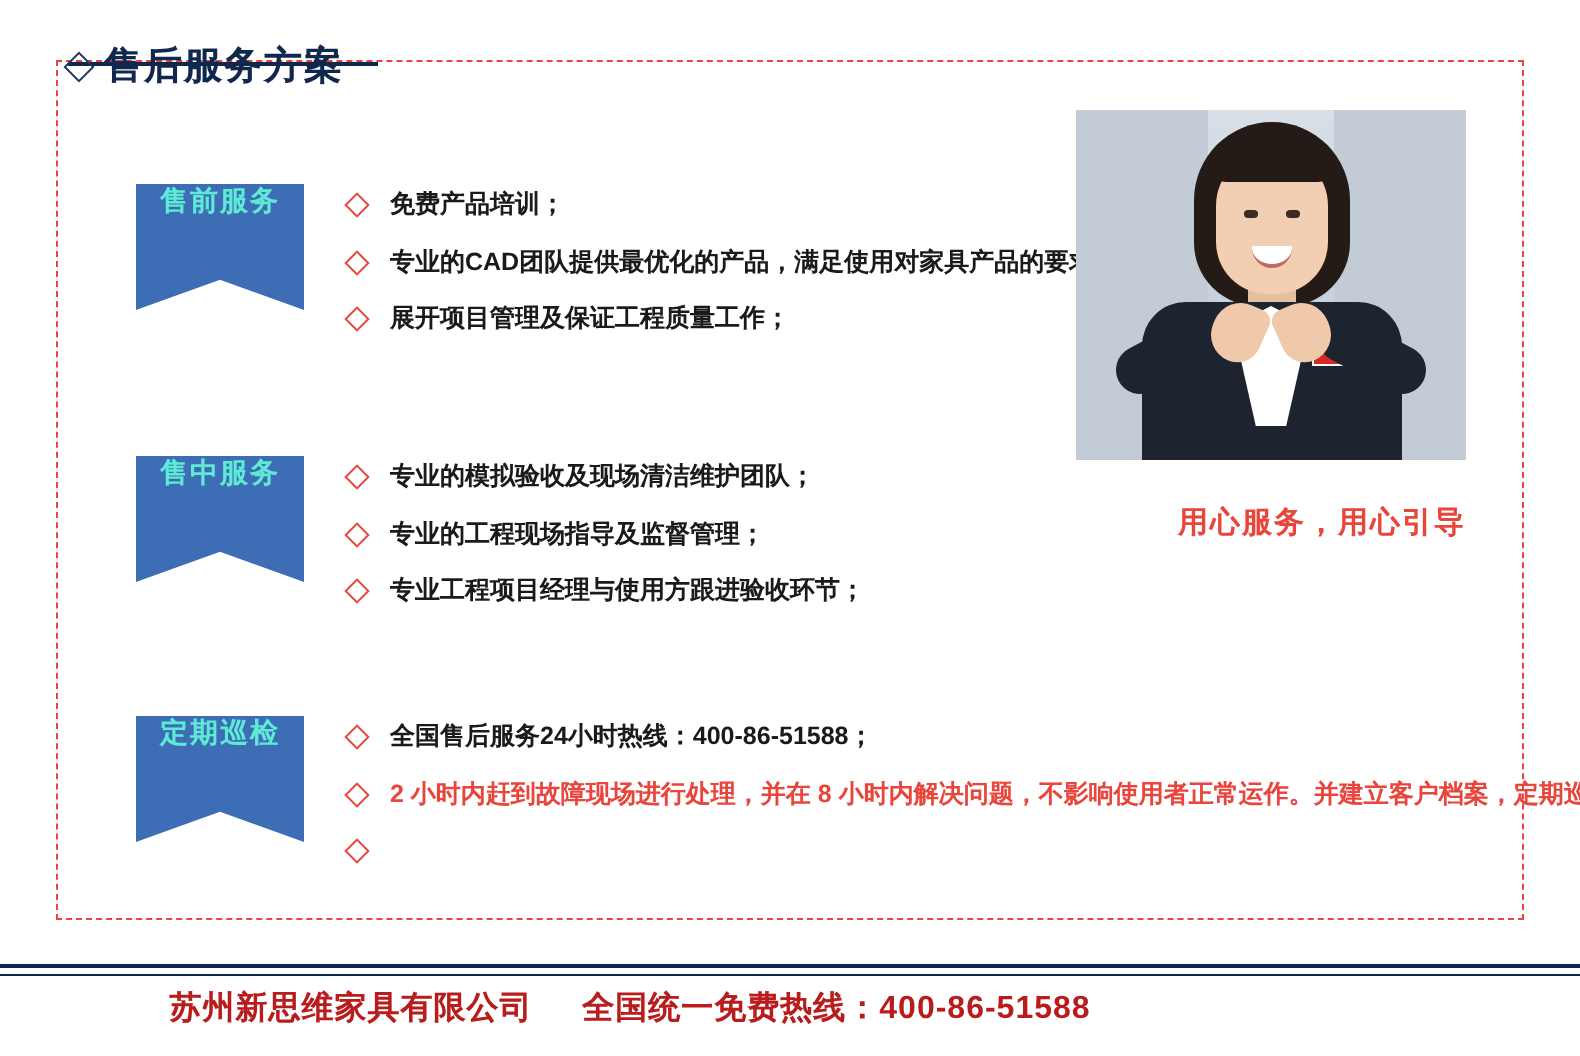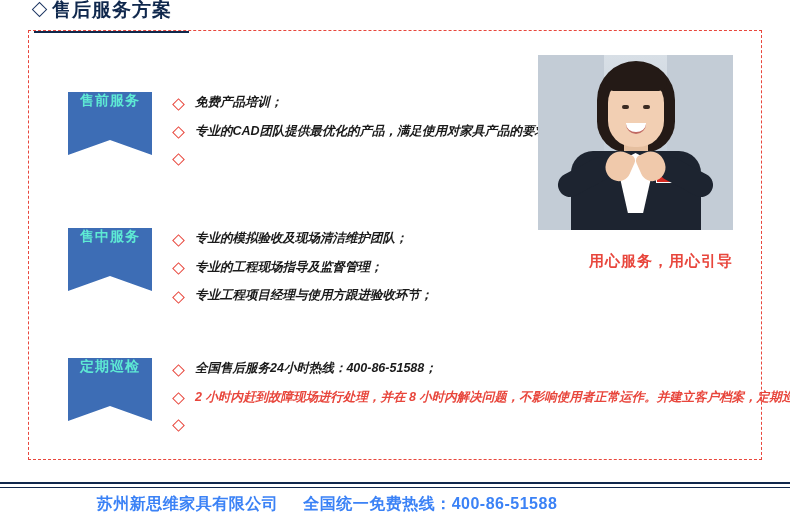--- a/index.html
+++ b/index.html
@@ -12,21 +12,21 @@
     background: #ffffff;
     font-family: "Liberation Sans", sans-serif;
     position: relative;
     overflow: hidden;
   }
 
   
   .page-title {
     position: absolute;
     left: 34px;
-    top: 0;
+    top: 24px;
     display: flex;
     align-items: center;
     gap: 7px;
     z-index: 5;
   }
   .title-diamond {
     width: 11px;
     height: 11px;
     border: 1.5px solid #1f3864;
     transform: rotate(45deg);
@@ -91,23 +91,22 @@
     letter-spacing: 1px;
     white-space: nowrap;
   }
 
   .bullets {
     margin-left: 22px;
     padding-top: 3px;
   }
   .bullet {
     display: flex;
-    align-items: center;
+    align-items: flex-start;
     margin-bottom: 13px;
-    font-style: italic;
   }
   .bullet:last-child { margin-bottom: 0; }
   .bullet-marker {
     width: 9px;
     height: 9px;
     border: 1.5px solid #e8463c;
     transform: rotate(45deg);
     box-sizing: border-box;
     flex: 0 0 auto;
     margin-top: 3px;
@@ -288,23 +287,22 @@
     background: #10284d;
   }
   .footer-text {
     position: absolute;
     left: 0;
     top: 494px;
     width: 630px;
     text-align: center;
     font-size: 16px;
     font-weight: bold;
-    color: #3b82f6;
+    color: #b91c1c;
     letter-spacing: 0.5px;
-    padding-left: 12px;
   }
   .footer-company { margin-right: 20px; }
 </style>
 </head>
 <body>
 
 <div class="page-title">
   <span class="title-diamond"></span>
   <span class="title-text">售后服务方案</span>
 </div>
@@ -322,20 +320,21 @@
     <div class="bullet">
       <span class="bullet-marker"></span>
       <span class="bullet-text">免费产品培训；</span>
     </div>
     <div class="bullet">
       <span class="bullet-marker"></span>
       <span class="bullet-text">专业的CAD团队提供最优化的产品，满足使用对家具产品的要求；</span>
     </div>
     <div class="bullet">
       <span class="bullet-marker"></span>
+      <span class="bullet-text">展开项目管理及保证工程质量工作；</span>
     </div>
   </div>
 </div>
 
 <div class="section sec-2">
   <div class="banner">
     <div class="banner-shape">
       <span class="banner-label">售中服务</span>
     </div>
   </div>

